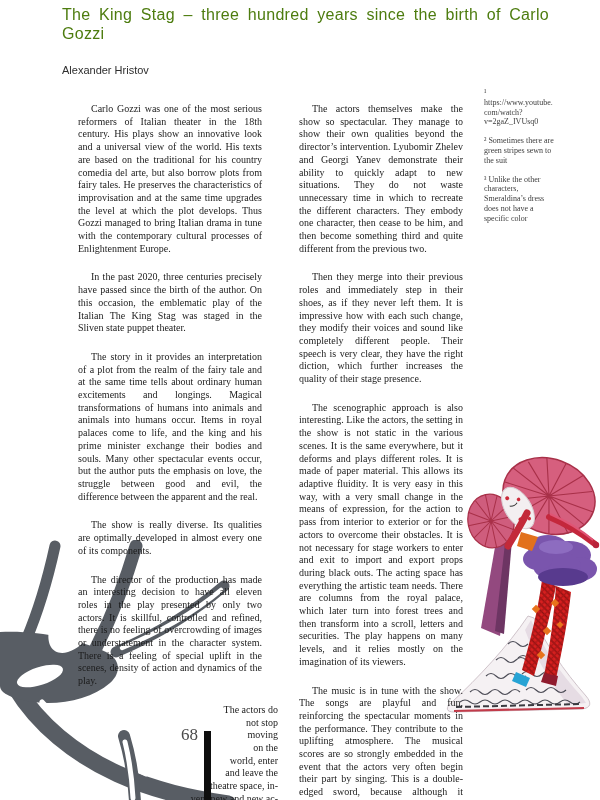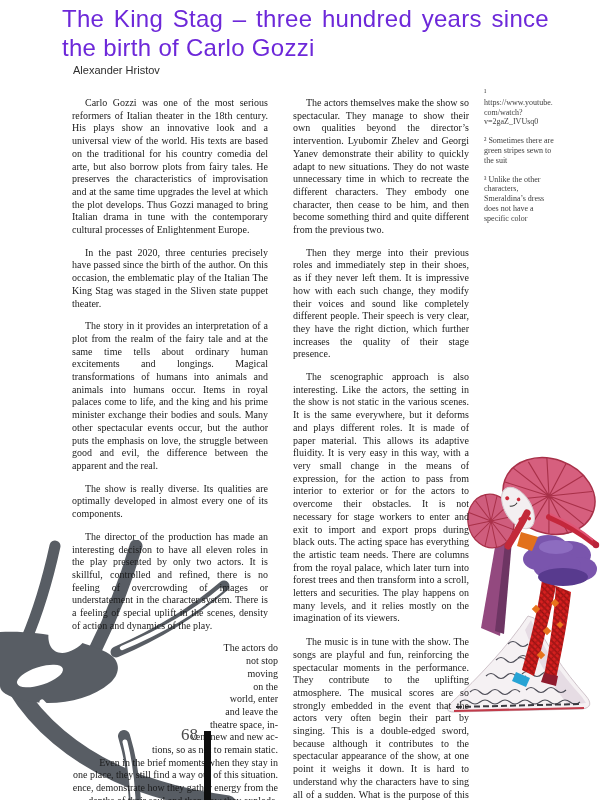--- a/index.html
+++ b/index.html
@@ -1,28 +1,28 @@
 <!DOCTYPE html>
 <html><head>
 <meta charset="utf-8">
 <style>
   html,body{margin:0;padding:0;background:#9a9a9a;}
   .page{position:relative;width:600px;height:800px;margin:0 auto;background:#ffffff;
         overflow:hidden;font-family:"Liberation Serif",serif;color:#1b1b1b;}
   .title{position:absolute;left:62px;top:5px;width:487px;margin:0;
          font-family:"Liberation Sans",sans-serif;font-weight:400;
-         font-size:24px;line-height:1.2;letter-spacing:.3px;color:#6d28d9;
+         font-size:16px;line-height:1.2;letter-spacing:.3px;color:#4d7c0f;
          text-align:justify;}
-  .author{position:absolute;left:73px;top:64px;
+  .author{position:absolute;left:62px;top:64px;
           font-family:"Liberation Sans",sans-serif;font-size:11px;color:#2e2e2e;}
   .col{position:absolute;top:87px;font-size:10px;line-height:12.7px;
        text-align:justify;z-index:3;}
   .col1{left:62px;width:216px;}
   .col2{left:283px;width:196px;}
-  .para{margin:10px;text-indent:13px;}
+  .para{margin:16px;text-indent:13px;}
   .gap-before{margin-top:11px;}
   .wrap-block{text-align:right;}
   .wrap-line{white-space:nowrap;}
   .footnotes{position:absolute;left:484px;top:88px;width:72px;
              font-size:8px;line-height:9.8px;color:#3d3d3d;z-index:3;}
   .footnote{margin:0 0 9px 0;overflow-wrap:anywhere;}
   .pagenum{position:absolute;left:158px;top:725px;width:40px;text-align:right;
            font-size:17px;color:#4a4a4a;z-index:4;}
   .bar{position:absolute;left:204px;top:731px;width:7px;height:69px;
        background:#0e0e0e;z-index:4;}

